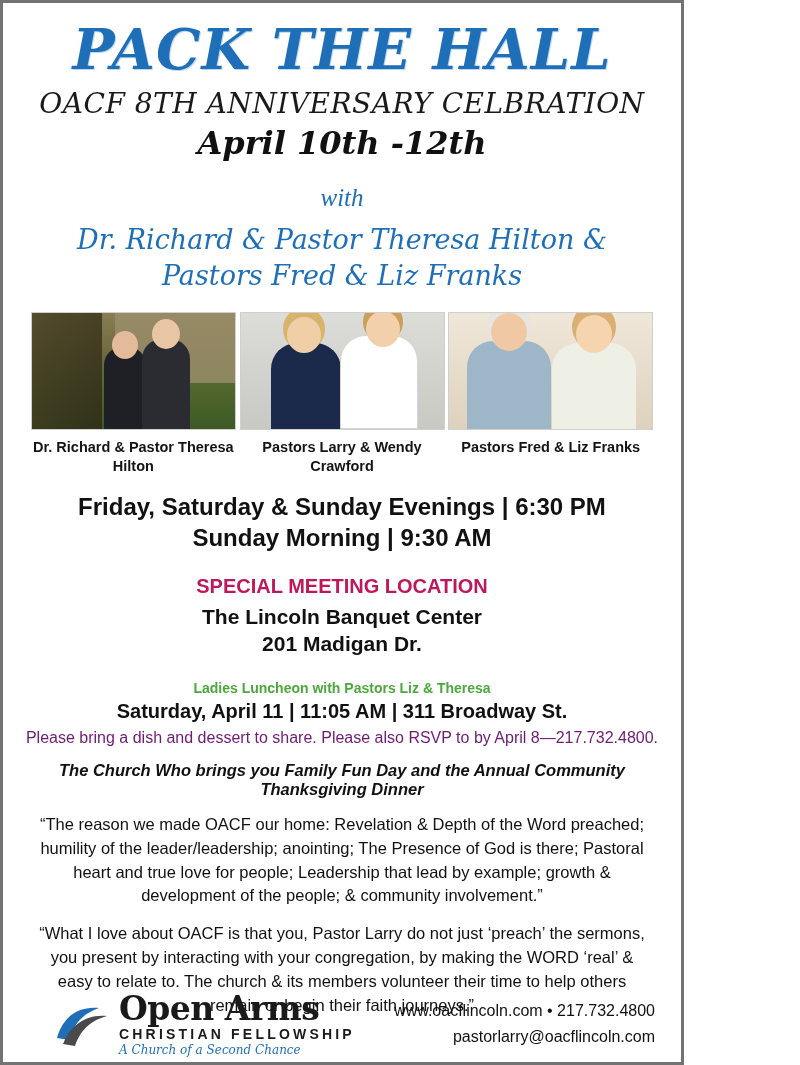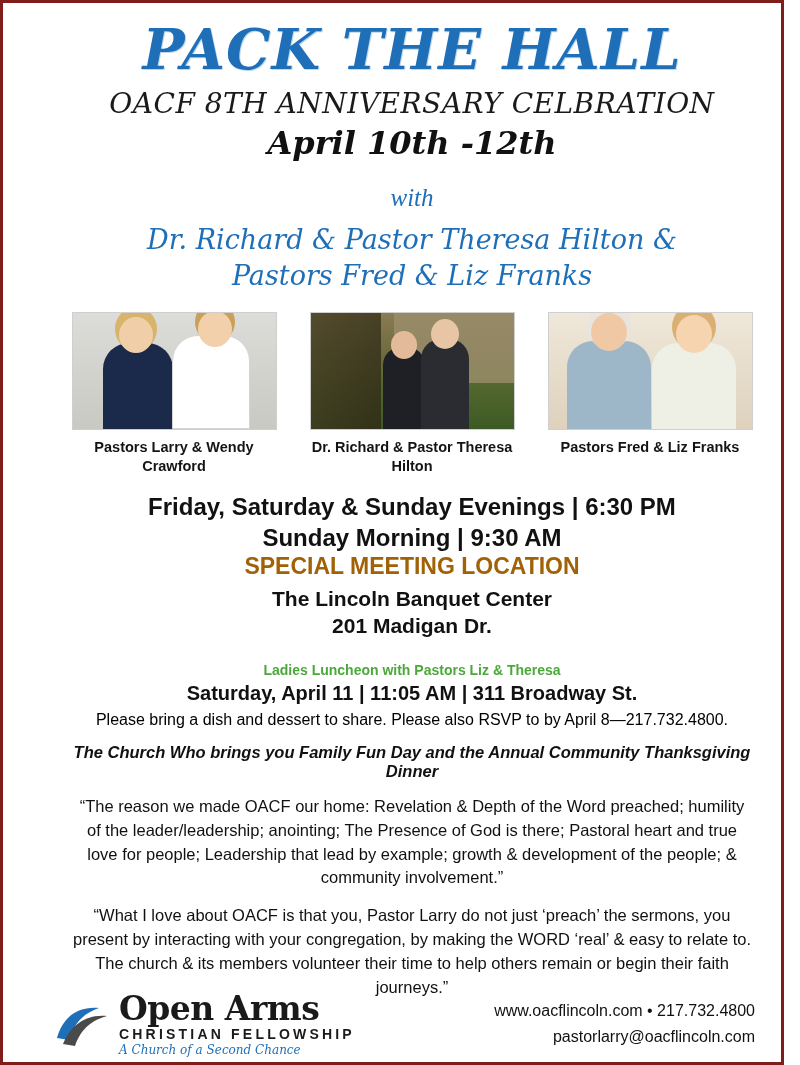--- a/index.html
+++ b/index.html
@@ -8,26 +8,25 @@
   }
   body {
     width: 800px;
     height: 1065px;
     background: #ffffff;
     font-family: "Liberation Sans", sans-serif;
     overflow: hidden;
   }
   .flyer {
     position: relative;
-    width: 784px;
+    width: 684px;
     height: 1065px;
     box-sizing: border-box;
-    border: 3px solid #7f1d1d;
+    border: 3px solid #737373;
     background: #ffffff;
-    padding-left: 40px;
   }
   .inner {
     position: relative;
     width: 100%;
     height: 100%;
     box-sizing: border-box;
     padding: 10px 22px 0 22px;
     text-align: center;
   }
 
@@ -131,23 +130,24 @@
 
   
   .times {
     margin-top: 16px;
     font-size: 24px;
     font-weight: bold;
     color: #111111;
     line-height: 1.3;
   }
   .location-title {
-    font-size: 23px;
-    font-weight: bold;
-    color: #a16207;
+    margin-top: 22px;
+    font-size: 20px;
+    font-weight: bold;
+    color: #be185d;
   }
   .location-lines {
     margin-top: 5px;
     font-size: 21px;
     font-weight: bold;
     color: #111111;
     line-height: 1.3;
   }
   .luncheon-title {
     margin-top: 22px;
@@ -157,21 +157,21 @@
   }
   .luncheon-details {
     margin-top: 4px;
     font-size: 20px;
     font-weight: bold;
     color: #111111;
   }
   .luncheon-note {
     margin-top: 6px;
     font-size: 16px;
-    color: #000000;
+    color: #701a75;
   }
   .tagline {
     margin-top: 14px;
     font-size: 16.5px;
     font-weight: bold;
     font-style: italic;
     color: #111111;
   }
   .quote {
     margin-top: 14px;
@@ -259,44 +259,44 @@
     <div class="with-word">with</div>
 
     <div class="speakers">
       <div>Dr. Richard &amp; Pastor Theresa Hilton &amp;</div>
       <div>Pastors Fred &amp; Liz Franks</div>
     </div>
 
     <div class="photos">
 
       <div class="photo-block">
-        <div class="photo p2">
-          <div class="sky"></div>
-          <div class="figA"></div>
-          <div class="figB"></div>
-          <div class="headA"></div>
-          <div class="headB"></div>
-        </div>
-        <div class="caption">Pastors Larry &amp; Wendy Crawford</div>
-      </div>
-
-      <div class="photo-block">
         <div class="photo p1">
           <div class="sky"></div>
           <div class="wall"></div>
           <div class="tree"></div>
           <div class="figA"></div>
           <div class="figB"></div>
           <div class="headA"></div>
           <div class="headB"></div>
         </div>
         <div class="caption">Dr. Richard &amp; Pastor Theresa Hilton</div>
       </div>
 
       <div class="photo-block">
+        <div class="photo p2">
+          <div class="sky"></div>
+          <div class="figA"></div>
+          <div class="figB"></div>
+          <div class="headA"></div>
+          <div class="headB"></div>
+        </div>
+        <div class="caption">Pastors Larry &amp; Wendy Crawford</div>
+      </div>
+
+      <div class="photo-block">
         <div class="photo p3">
           <div class="sky"></div>
           <div class="figA"></div>
           <div class="figB"></div>
           <div class="headA"></div>
           <div class="headB"></div>
         </div>
         <div class="caption">Pastors Fred &amp; Liz Franks</div>
       </div>
 

